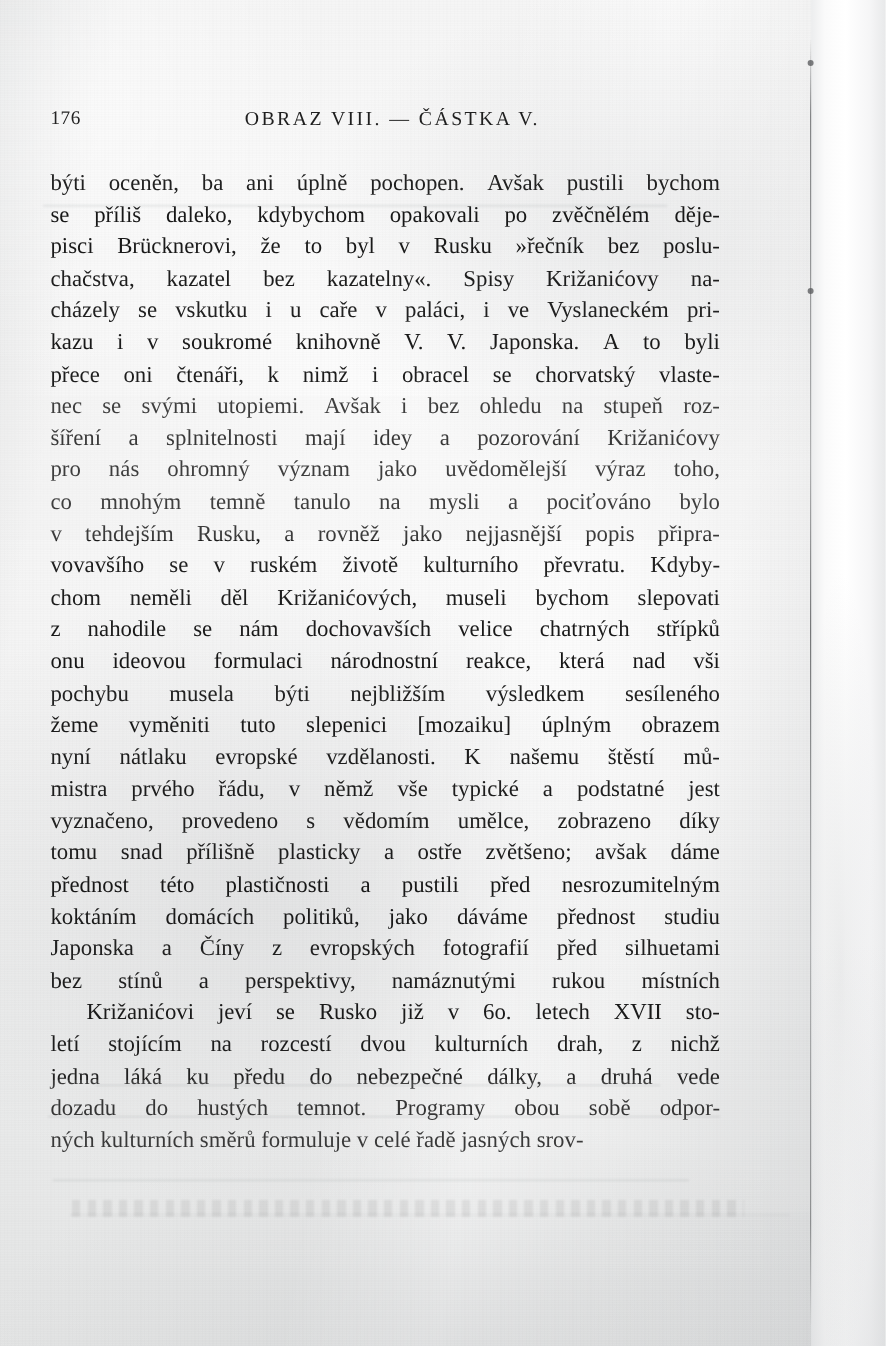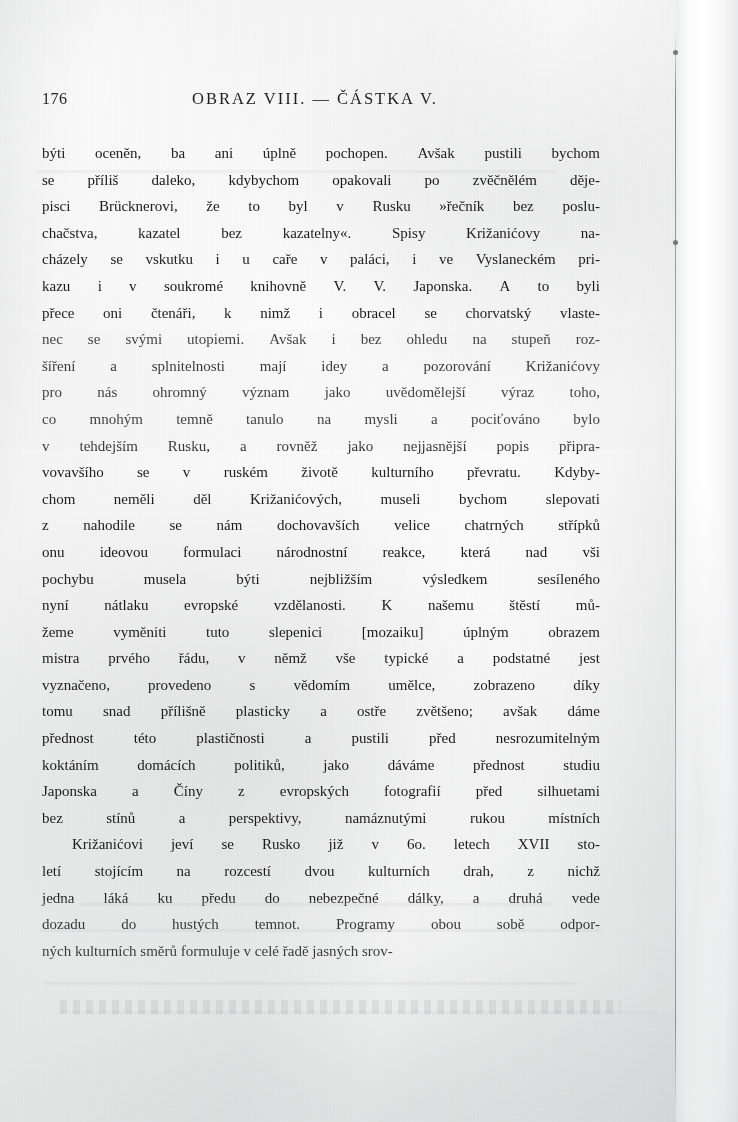--- a/index.html
+++ b/index.html
@@ -144,40 +144,40 @@
     position: absolute;
     left: 42px;
     top: 0;
     font-size: 16px;
     line-height: 26px;
     letter-spacing: 0.5px;
     color: #242424;
   }
   .head-title {
     position: absolute;
-    left: 192px;
+    left: 204px;
     top: 0;
     font-size: 16.5px;
     line-height: 26px;
     letter-spacing: 2.0px;
     color: #1f1f1f;
     white-space: nowrap;
   }
 
   
   .textblock {
     position: absolute;
     left: 42px;
     top: 140px;
     width: 558px;
   }
   .line {
     position: relative;
     height: 26.6px;
-    font-size: 15px;
+    font-size: 19px;
     line-height: 26.6px;
     color: #1d1d1d;
     white-space: nowrap;
   }
   
   .line > span.w {
     display: inline-block;
   }
   .line.just {
     display: flex;
@@ -416,38 +416,38 @@
           <span class="w">vši</span>
         </div>
         <div class="line just" aria-label="pochybu musela býti nejbližším výsledkem sesíleného">
           <span class="w">pochybu</span>
           <span class="w">musela</span>
           <span class="w">býti</span>
           <span class="w">nejbližším</span>
           <span class="w">výsledkem</span>
           <span class="w">sesíleného</span>
         </div>
+        <div class="line just" aria-label="žeme vyměniti tuto slepenici [mozaiku] úplným obrazem">
+          <span class="w">žeme</span>
+          <span class="w">vyměniti</span>
+          <span class="w">tuto</span>
+          <span class="w">slepenici</span>
+          <span class="w">[mozaiku]</span>
+          <span class="w">úplným</span>
+          <span class="w">obrazem</span>
+        </div>
         <div class="line just" aria-label="nyní nátlaku evropské vzdělanosti. K našemu štěstí mů-">
           <span class="w">nyní</span>
           <span class="w">nátlaku</span>
           <span class="w">evropské</span>
           <span class="w">vzdělanosti.</span>
           <span class="w">K</span>
           <span class="w">našemu</span>
           <span class="w">štěstí</span>
           <span class="w">mů-</span>
-        </div>
-        <div class="line just" aria-label="žeme vyměniti tuto slepenici [mozaiku] úplným obrazem">
-          <span class="w">žeme</span>
-          <span class="w">vyměniti</span>
-          <span class="w">tuto</span>
-          <span class="w">slepenici</span>
-          <span class="w">[mozaiku]</span>
-          <span class="w">úplným</span>
-          <span class="w">obrazem</span>
         </div>
         <div class="line just" aria-label="mistra prvého řádu, v němž vše typické a podstatné jest">
           <span class="w">mistra</span>
           <span class="w">prvého</span>
           <span class="w">řádu,</span>
           <span class="w">v</span>
           <span class="w">němž</span>
           <span class="w">vše</span>
           <span class="w">typické</span>
           <span class="w">a</span>

